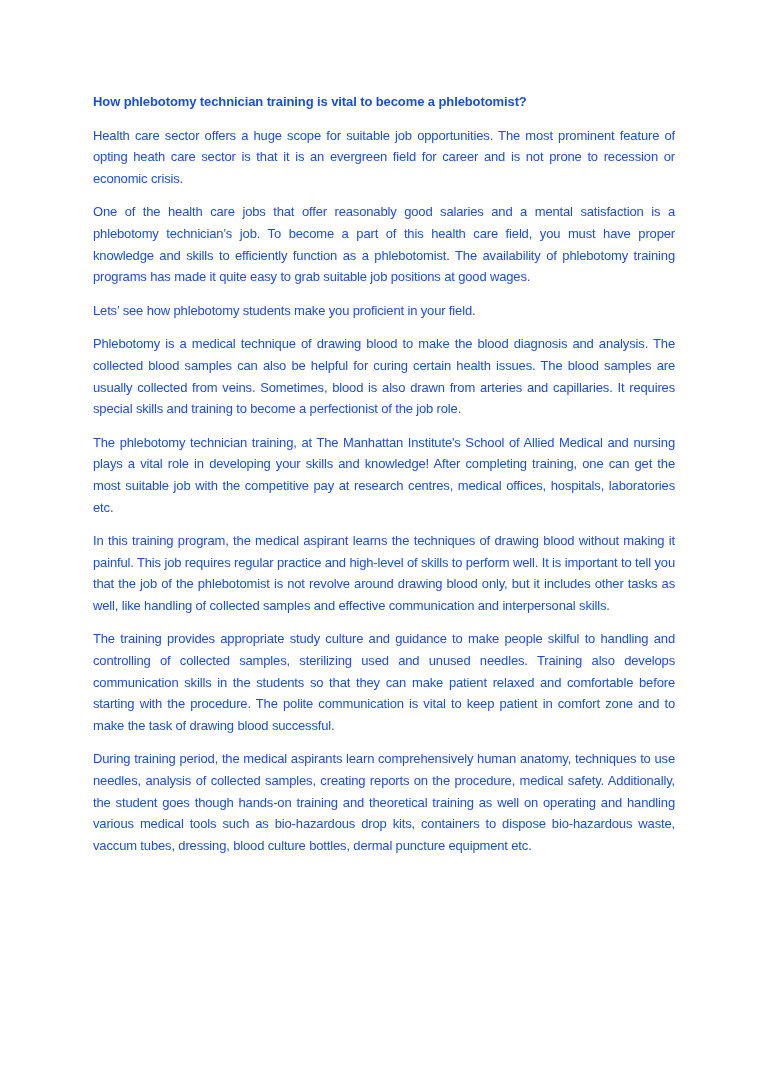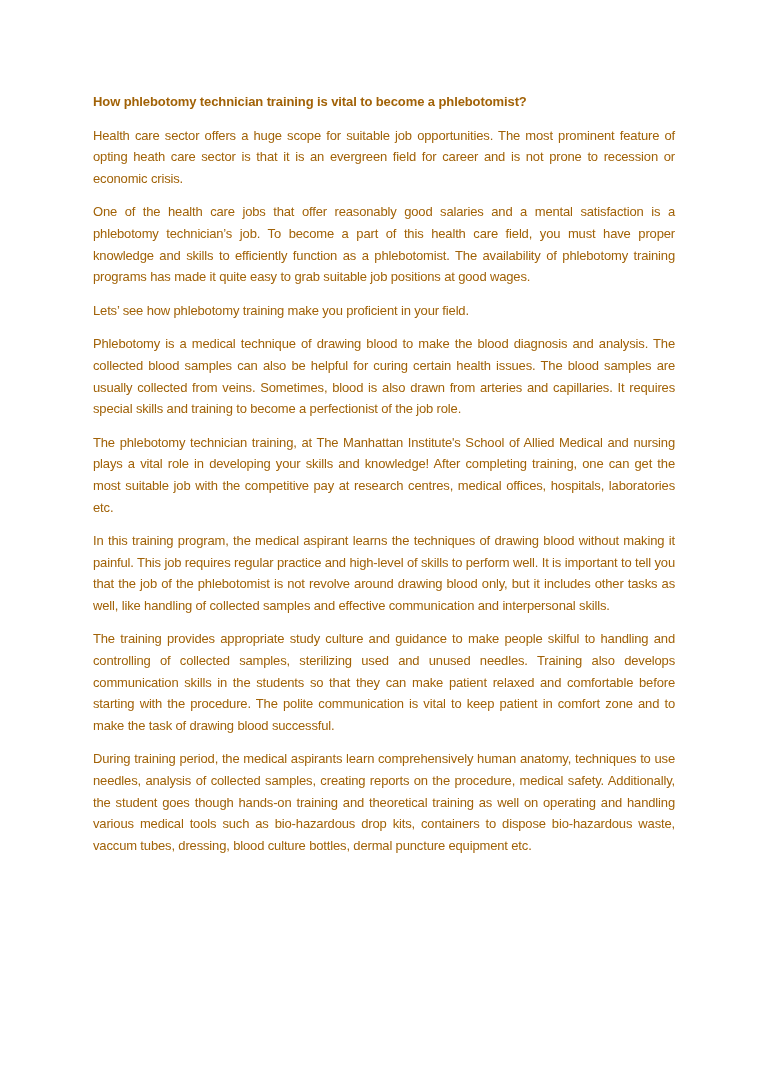--- a/index.html
+++ b/index.html
@@ -5,37 +5,37 @@
   html, body { margin: 0; padding: 0; background: #ffffff; }
   body { width: 768px; height: 1087px; overflow: hidden; position: relative; }
   .page {
     position: absolute;
     left: 93px;
     top: 91px;
     width: 582px;
     font-family: "Liberation Sans", sans-serif;
     font-size: 13px;
     line-height: 21.6px;
-    color: #a16207;
+    color: #1d4ed8;
     text-align: justify;
   }
   .title {
     font-weight: bold;
     margin: 0 0 7px 0;
     text-align: left;
     letter-spacing: -0.1px;
   }
   .para { margin: 12px 0 8px 0; letter-spacing: -0.15px; }
 </style>
 </head>
 <body>
 
 <div class="page">
   <p class="title">How phlebotomy technician training is vital to become a phlebotomist?</p>
   <p class="para">Health care sector offers a huge scope for suitable job opportunities.  The most prominent feature of opting heath care sector is that it is an evergreen field for career and is not prone to recession or economic crisis.</p>
   <p class="para">One of the health care jobs that offer reasonably good salaries and a mental satisfaction is a phlebotomy technician’s job. To become a part of this health care field, you must have proper knowledge and skills to efficiently function as a phlebotomist. The availability of phlebotomy training programs has made it quite easy to grab suitable job positions at good wages.</p>
-  <p class="para">Lets’ see how phlebotomy training make you proficient in your field.</p>
+  <p class="para">Lets’ see how phlebotomy students make you proficient in your field.</p>
   <p class="para">Phlebotomy is a medical technique of drawing blood to make the blood diagnosis and analysis. The collected blood samples can also be helpful for curing certain health issues. The blood samples are usually collected from veins. Sometimes, blood is also drawn from arteries and capillaries. It requires special skills and training to become a perfectionist of the job role.</p>
   <p class="para">The phlebotomy technician training, at The Manhattan Institute's School of Allied Medical and nursing plays a vital role in developing your skills and knowledge! After completing training, one can get the most suitable job with the competitive pay at research centres, medical offices, hospitals, laboratories etc.</p>
   <p class="para">In this training program, the medical aspirant learns the techniques of drawing blood without making it painful. This job requires regular practice and high-level of skills to perform well. It is important to tell you that the job of the phlebotomist is not revolve around drawing blood only, but it includes other tasks as well, like handling of collected samples and effective communication and interpersonal skills.</p>
   <p class="para">The training provides appropriate study culture and guidance to make people skilful to handling and controlling of collected samples, sterilizing used and unused needles. Training also develops communication skills in the students so that they can make patient relaxed and comfortable before starting with the procedure. The polite communication is vital to keep patient in comfort zone and to make the task of drawing blood successful.</p>
   <p class="para">During training period, the medical aspirants learn comprehensively human anatomy, techniques to use needles, analysis of collected samples, creating reports on the procedure, medical safety. Additionally, the student goes though hands-on training and theoretical training as well on operating and handling various medical tools such as bio-hazardous drop kits, containers to dispose bio-hazardous waste, vaccum tubes, dressing, blood culture bottles, dermal puncture equipment etc.</p>
 </div>
 
 </body></html>

